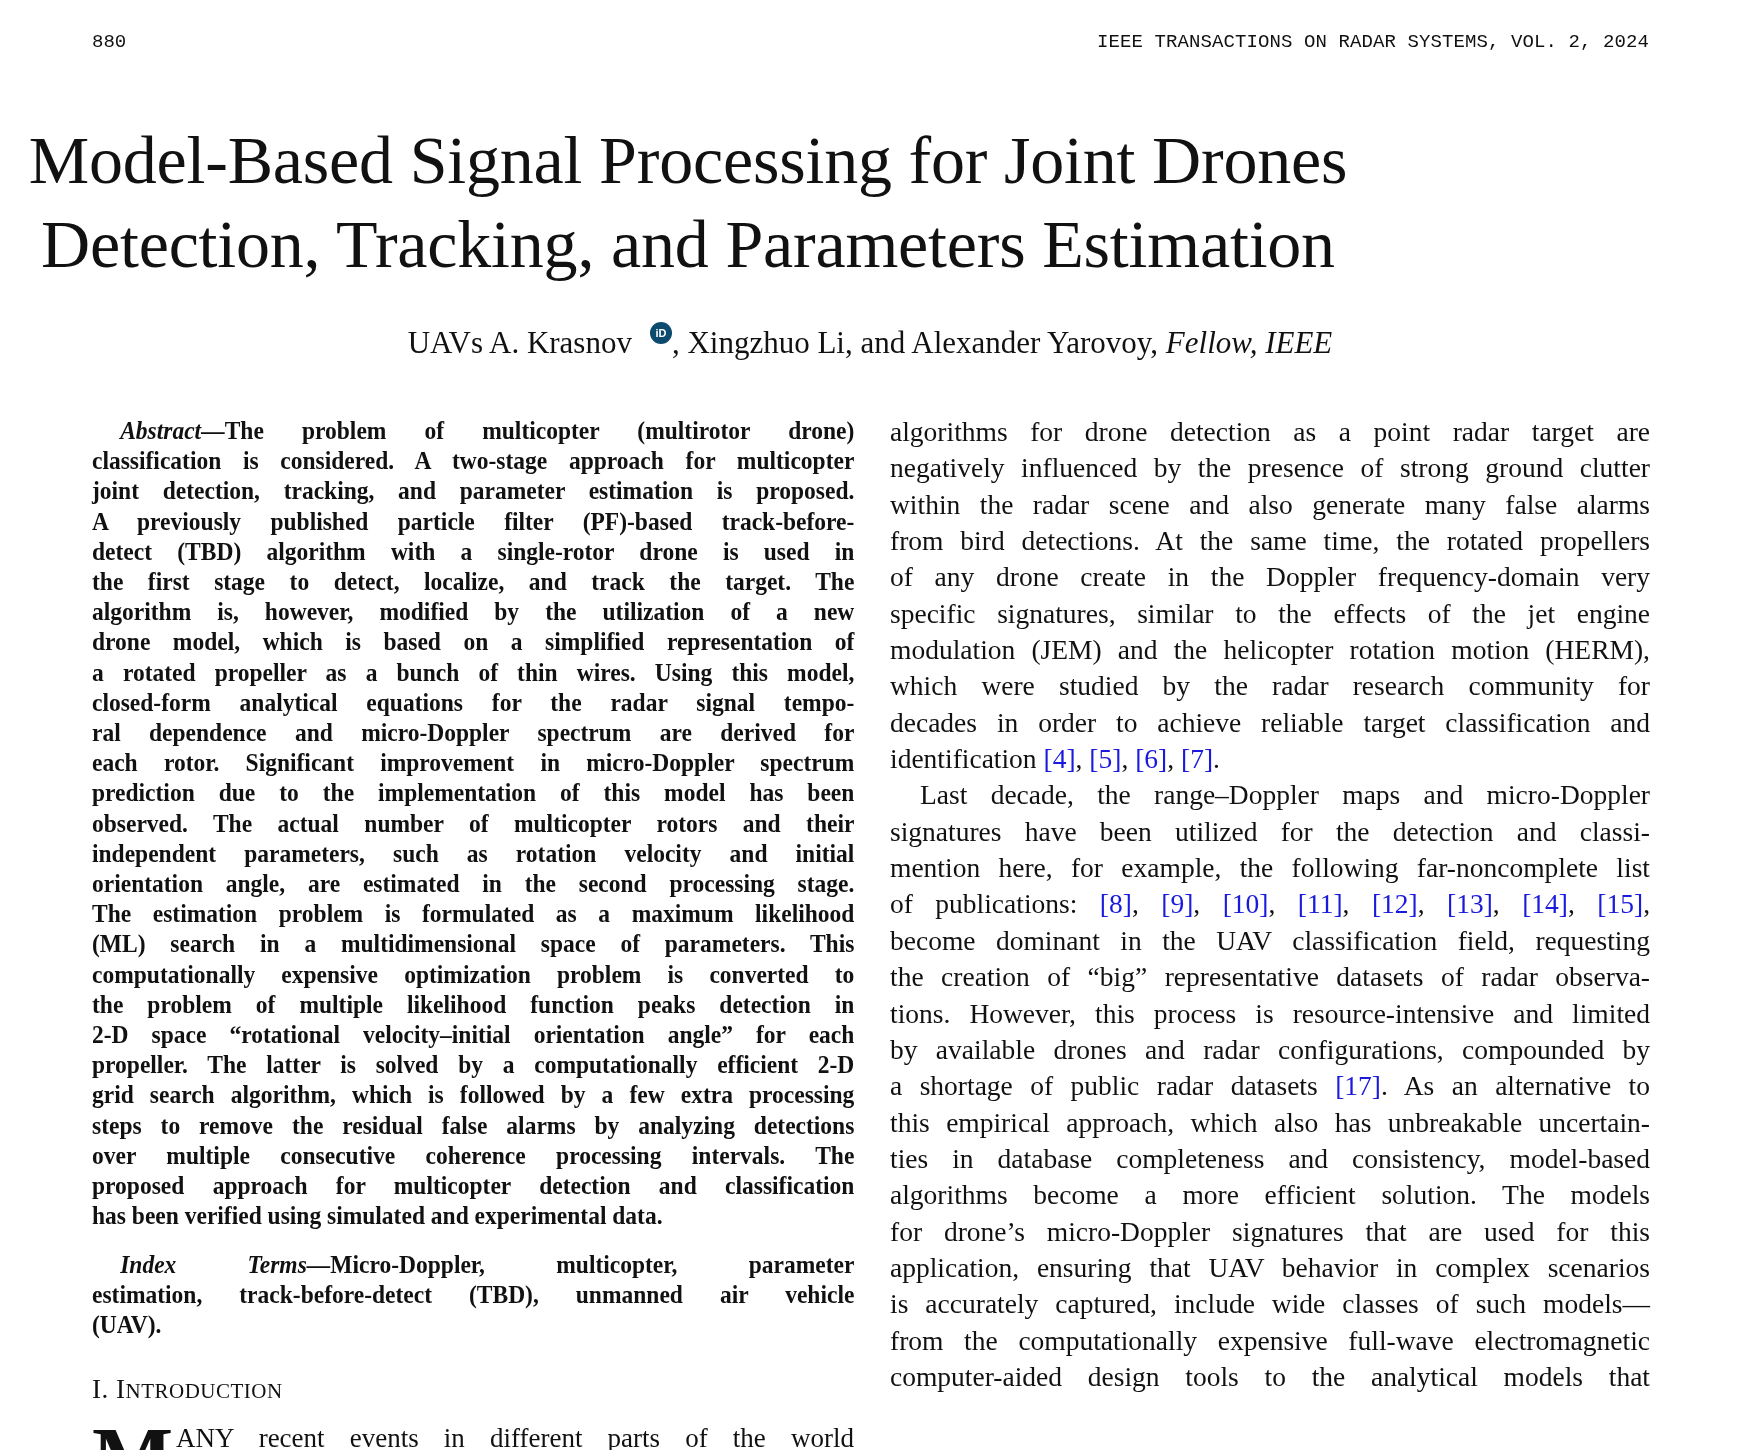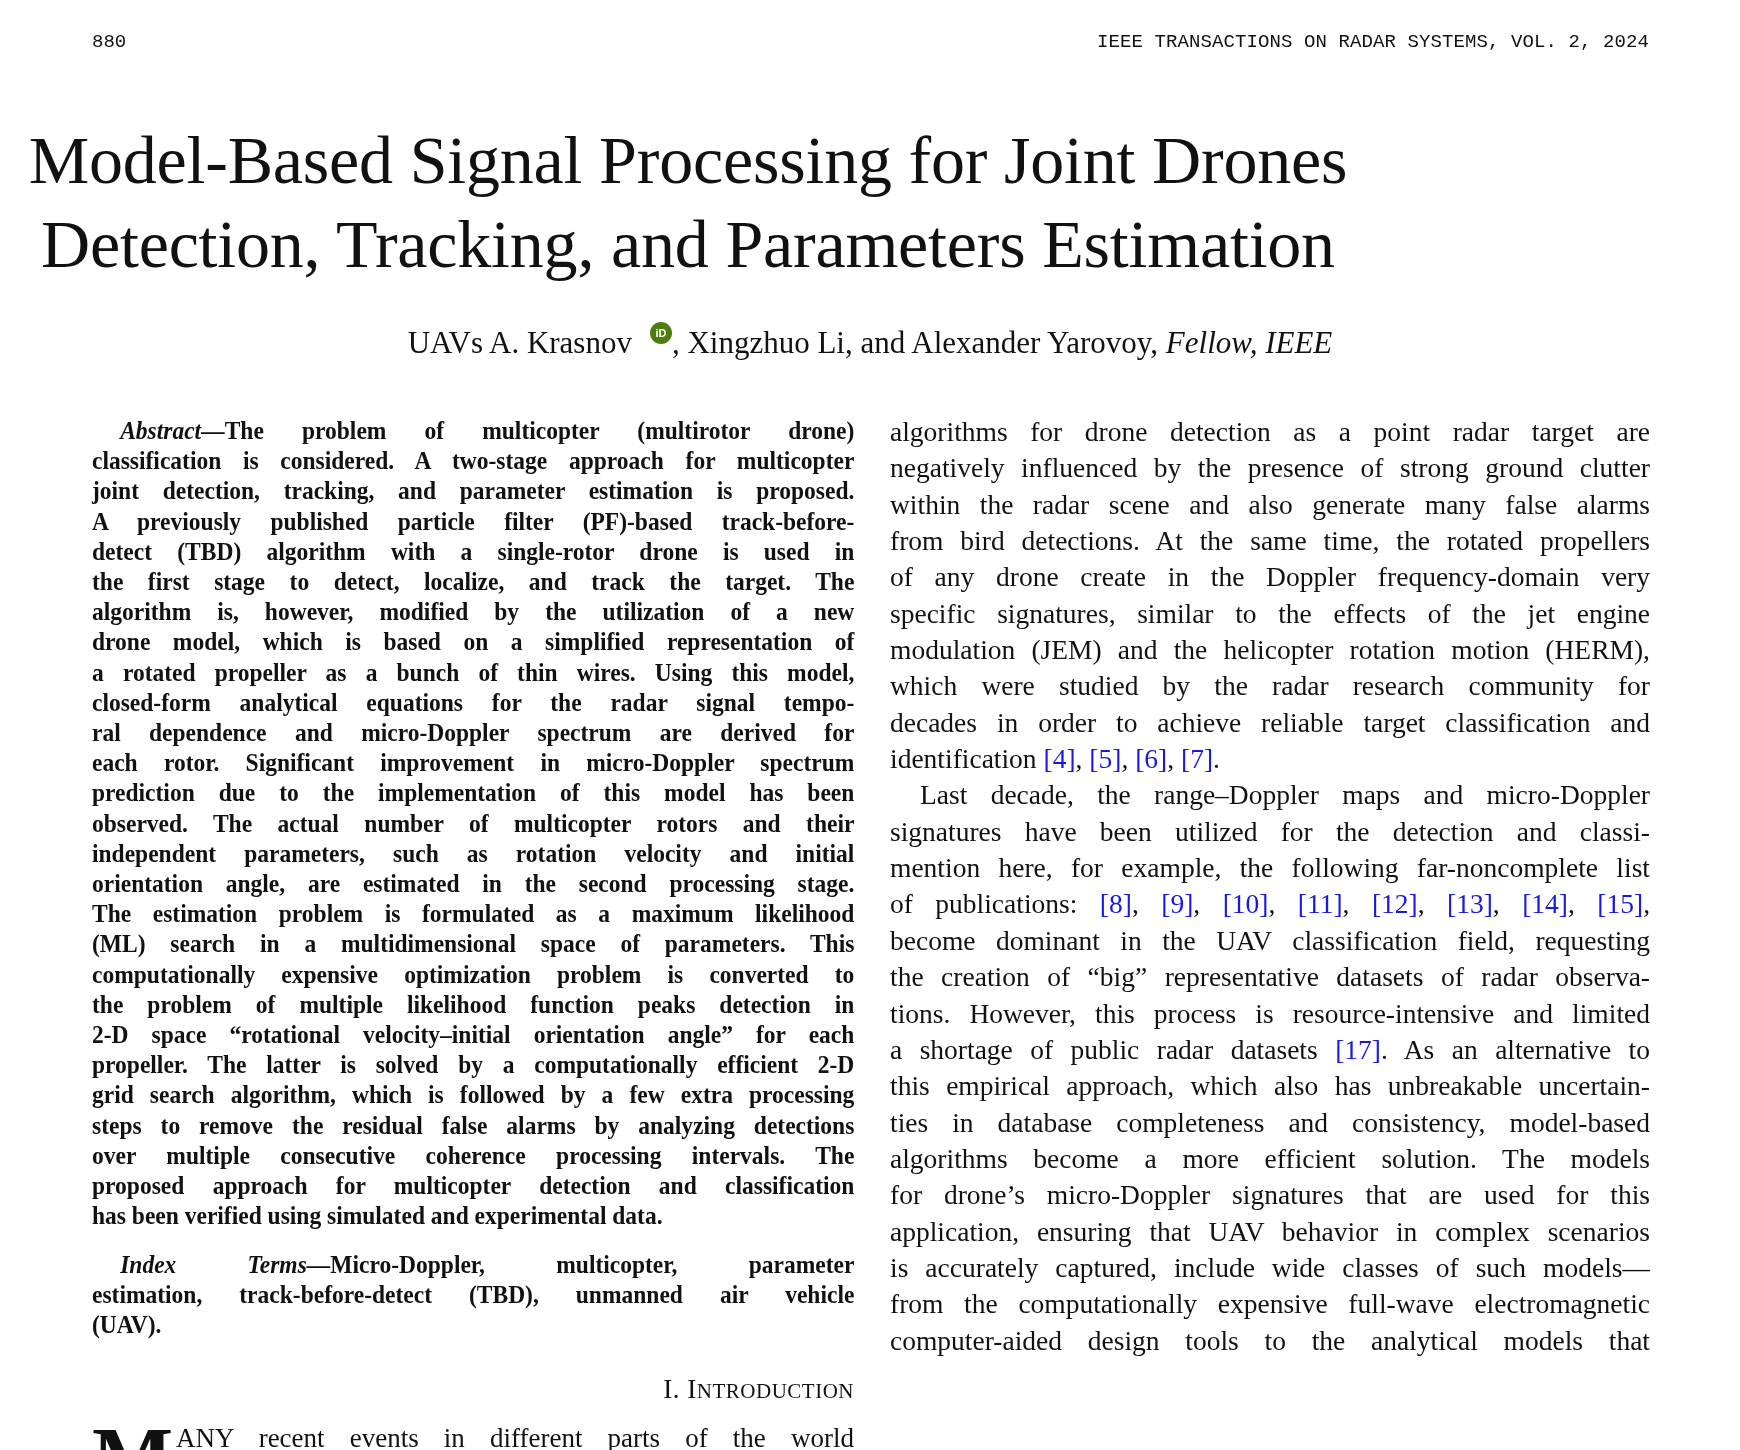--- a/index.html
+++ b/index.html
@@ -7,35 +7,35 @@
          font-family: "Liberation Serif", "DejaVu Serif", serif; color: #111; }
   .running-head { position: absolute; top: 30px; font-size: 19px; line-height: 24px; font-family: Liberation Mono, monospace; }
   .page-num { left: 92px; }
   .journal { right: 91px; letter-spacing: 0.1px; }
   .title { position: absolute; left: 0; width: 1376px; top: 118px; text-align: center;
            font-size: 68px; line-height: 84px; font-weight: normal; margin: 0; letter-spacing: -0.2px; }
   .authors { position: absolute; left: 0; width: 1740px; top: 322px; text-align: center;
              font-size: 31px; line-height: 38px; }
   .authors .aff { font-style: italic; }
   .orcid { display: inline-block; width: 22px; height: 22px; border-radius: 50%;
-           background: #4d7c0f; color: #fff; font-family: "Liberation Sans", sans-serif;
+           background: #0c4a6e; color: #fff; font-family: "Liberation Sans", sans-serif;
            font-size: 11px; line-height: 22px; text-align: center; vertical-align: 16px;
            margin-left: 18px; font-weight: bold; }
   .col { position: absolute; }
   .col-left { left: 92px; width: 762px; }
   .col-right { left: 890px; width: 760px; }
   .line { display: block; white-space: nowrap; text-align: justify; text-align-last: justify; }
   .line.last { text-align-last: left; }
   .abstract { top: 416px; font-weight: bold; font-size: 25px; line-height: 30.2px;
               transform: scaleX(0.94); transform-origin: left top; width: 811px; }
   .abstract .lab { font-style: italic; }
   .indent { padding-left: 30px; }
   .index-terms { top: 1250px; font-weight: bold; font-size: 25px; line-height: 30.2px;
                  transform: scaleX(0.94); transform-origin: left top; width: 811px; }
-  .section-head { position: absolute; left: 92px; width: 762px; top: 1373px; text-align: right;
+  .section-head { position: absolute; left: 92px; width: 762px; top: 1373px; text-align: left;
                   font-size: 27px; line-height: 32px; letter-spacing: 0.5px; }
   .section-head .sc { font-size: 21px; }
   .intro-first { top: 1420px; font-size: 27px; line-height: 36.3px; }
   .dropcap { position: absolute; left: 0; top: -2px; font-size: 86px; line-height: 80px; font-weight: bold; }
   .intro-first .line { padding-left: 84px; }
   .right-body { top: 414px; font-size: 27.5px; line-height: 36.35px; }
   .cite { color: #1a1adc; }
 </style>
 </head>
 <body>
@@ -108,20 +108,21 @@
   <span class="line">which were studied by the radar research community for</span>
   <span class="line">decades in order to achieve reliable target classification and</span>
   <span class="line last"><span>identification </span><a class="cite">[4]</a>, <a class="cite">[5]</a>, <a class="cite">[6]</a>, <a class="cite">[7]</a><span>.</span></span>
   <span class="line indent">Last decade, the range–Doppler maps and micro-Doppler</span>
   <span class="line">signatures have been utilized for the detection and classi-</span>
   <span class="line">mention here, for example, the following far-noncomplete list</span>
   <span class="line"><span>of publications: </span> <a class="cite">[8]</a>, <a class="cite">[9]</a>, <a class="cite">[10]</a>, <a class="cite">[11]</a>, <a class="cite">[12]</a>, <a class="cite">[13]</a>, <a class="cite">[14]</a>, <a class="cite">[15]</a>,</span>
   <span class="line">become dominant in the UAV classification field, requesting</span>
   <span class="line">the creation of “big” representative datasets of radar observa-</span>
   <span class="line">tions. However, this process is resource-intensive and limited</span>
+  <span class="line">by available drones and radar configurations, compounded by</span>
   <span class="line"><span>a shortage of public radar datasets </span><a class="cite">[17]</a><span>. As an alternative to</span></span>
   <span class="line">this empirical approach, which also has unbreakable uncertain-</span>
   <span class="line">ties in database completeness and consistency, model-based</span>
   <span class="line">algorithms become a more efficient solution. The models</span>
   <span class="line">for drone’s micro-Doppler signatures that are used for this</span>
   <span class="line">application, ensuring that UAV behavior in complex scenarios</span>
   <span class="line">is accurately captured, include wide classes of such models—</span>
   <span class="line">from the computationally expensive full-wave electromagnetic</span>
   <span class="line">computer-aided design tools to the analytical models that</span>
 </div>

